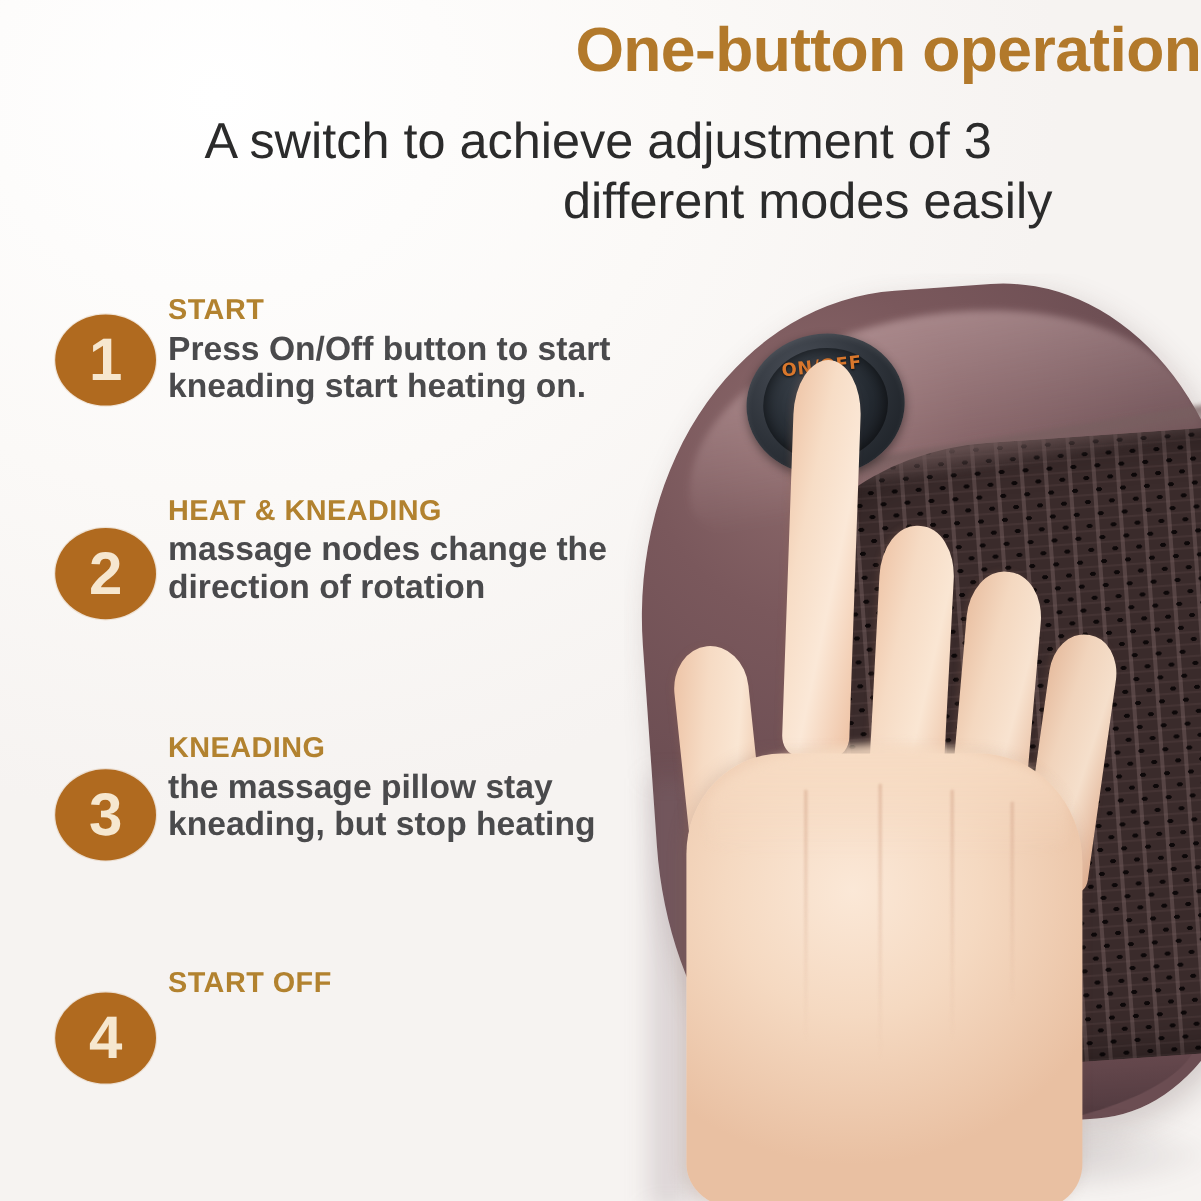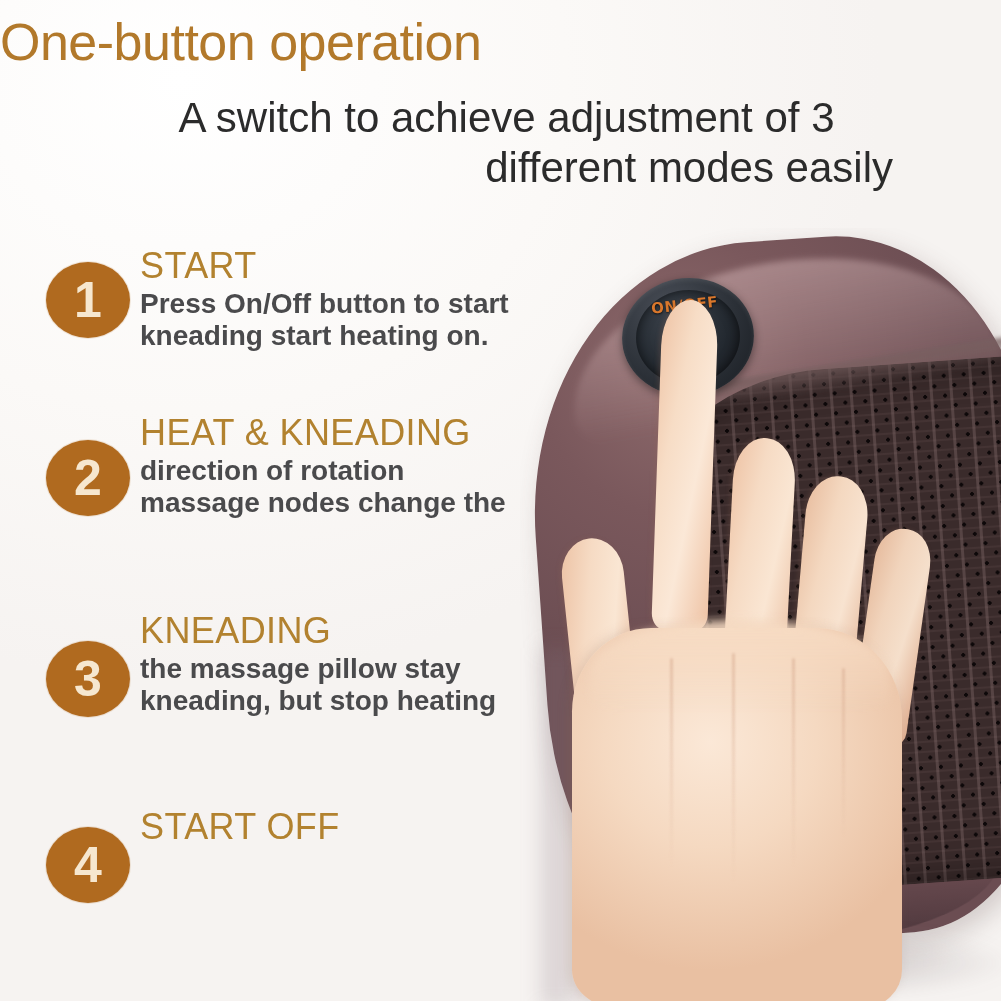--- a/index.html
+++ b/index.html
@@ -12,27 +12,27 @@
     position:relative;width:1001px;height:1001px;
     background:
       radial-gradient(ellipse 70% 60% at 18% 8%, #ffffff 0%, #fbf9f7 55%, #f6f3f1 100%),
       linear-gradient(180deg,#fdfbfa 0%,#f7f4f2 100%);
     overflow:hidden;
   }
 
   
   .title{
     position:absolute;left:0;right:0;top:14px;
-    text-align:left;
-    font-size:52px;font-weight:400;letter-spacing:-0.5px;
+    text-align:right;
+    font-size:52px;font-weight:700;letter-spacing:-0.5px;
     color:#b2792b;
     line-height:1.08;
   }
   .subtitle{
-    position:absolute;left:120px;right:108px;top:93px;
+    position:absolute;left:120px;right:124px;top:93px;
     text-align:center;
     font-size:42px;font-weight:400;
     color:#2b2b2b;
     line-height:1.18;
   }
   .subtitle .l2{display:block;text-align:right;}
 
   
   .steps{position:absolute;left:0;top:246px;width:520px;}
   .step{position:relative;height:auto;margin-bottom:0;}
@@ -41,21 +41,21 @@
     width:84px;height:76px;border-radius:50%;
     background:#b06a1f;
     display:flex;align-items:center;justify-content:center;
     color:#f6e7cf;
     font-size:50px;font-weight:700;line-height:1;
     box-shadow:0 0 0 1px rgba(176,106,31,.15);
   }
   .step .body{margin-left:140px;padding-right:8px;}
   .step h3{
     margin:0;
-    font-size:36px;font-weight:400;letter-spacing:.4px;
+    font-size:24px;font-weight:700;letter-spacing:.4px;
     color:#b2822f;
     line-height:1.12;
   }
   .step p{
     margin:2px 0 0 0;
     font-size:28px;font-weight:700;
     color:#4a4a4c;
     line-height:1.12;
   }
   .step p span{display:block;}
@@ -242,22 +242,22 @@
           <span>kneading start heating on.</span>
         </p>
       </div>
     </div>
 
     <div class="step" id="step-2">
       <div class="bullet">2</div>
       <div class="body">
         <h3>HEAT &amp; KNEADING</h3>
         <p>
+          <span>massage nodes change the</span>
           <span>direction of rotation</span>
-          <span>massage nodes change the</span>
         </p>
       </div>
     </div>
 
     <div class="step" id="step-3">
       <div class="bullet">3</div>
       <div class="body">
         <h3>KNEADING</h3>
         <p>
           <span>the massage pillow stay</span>

